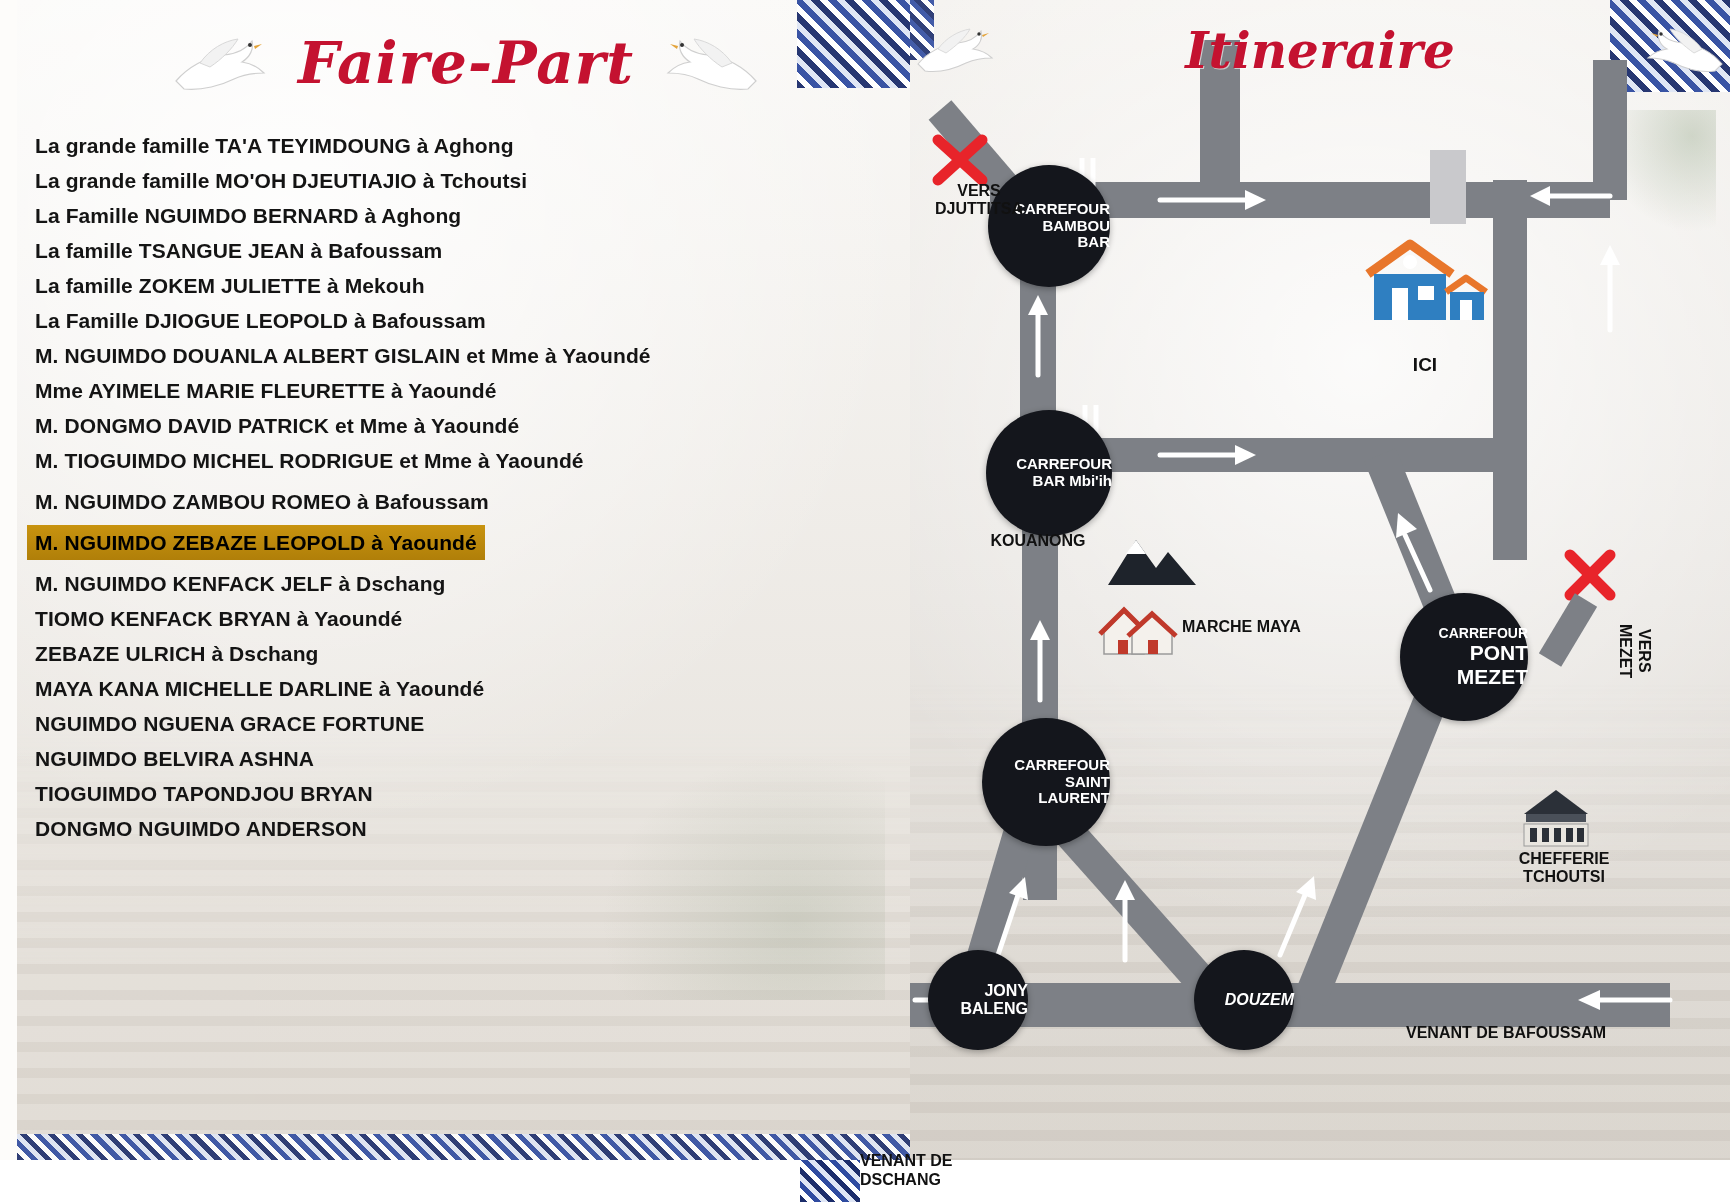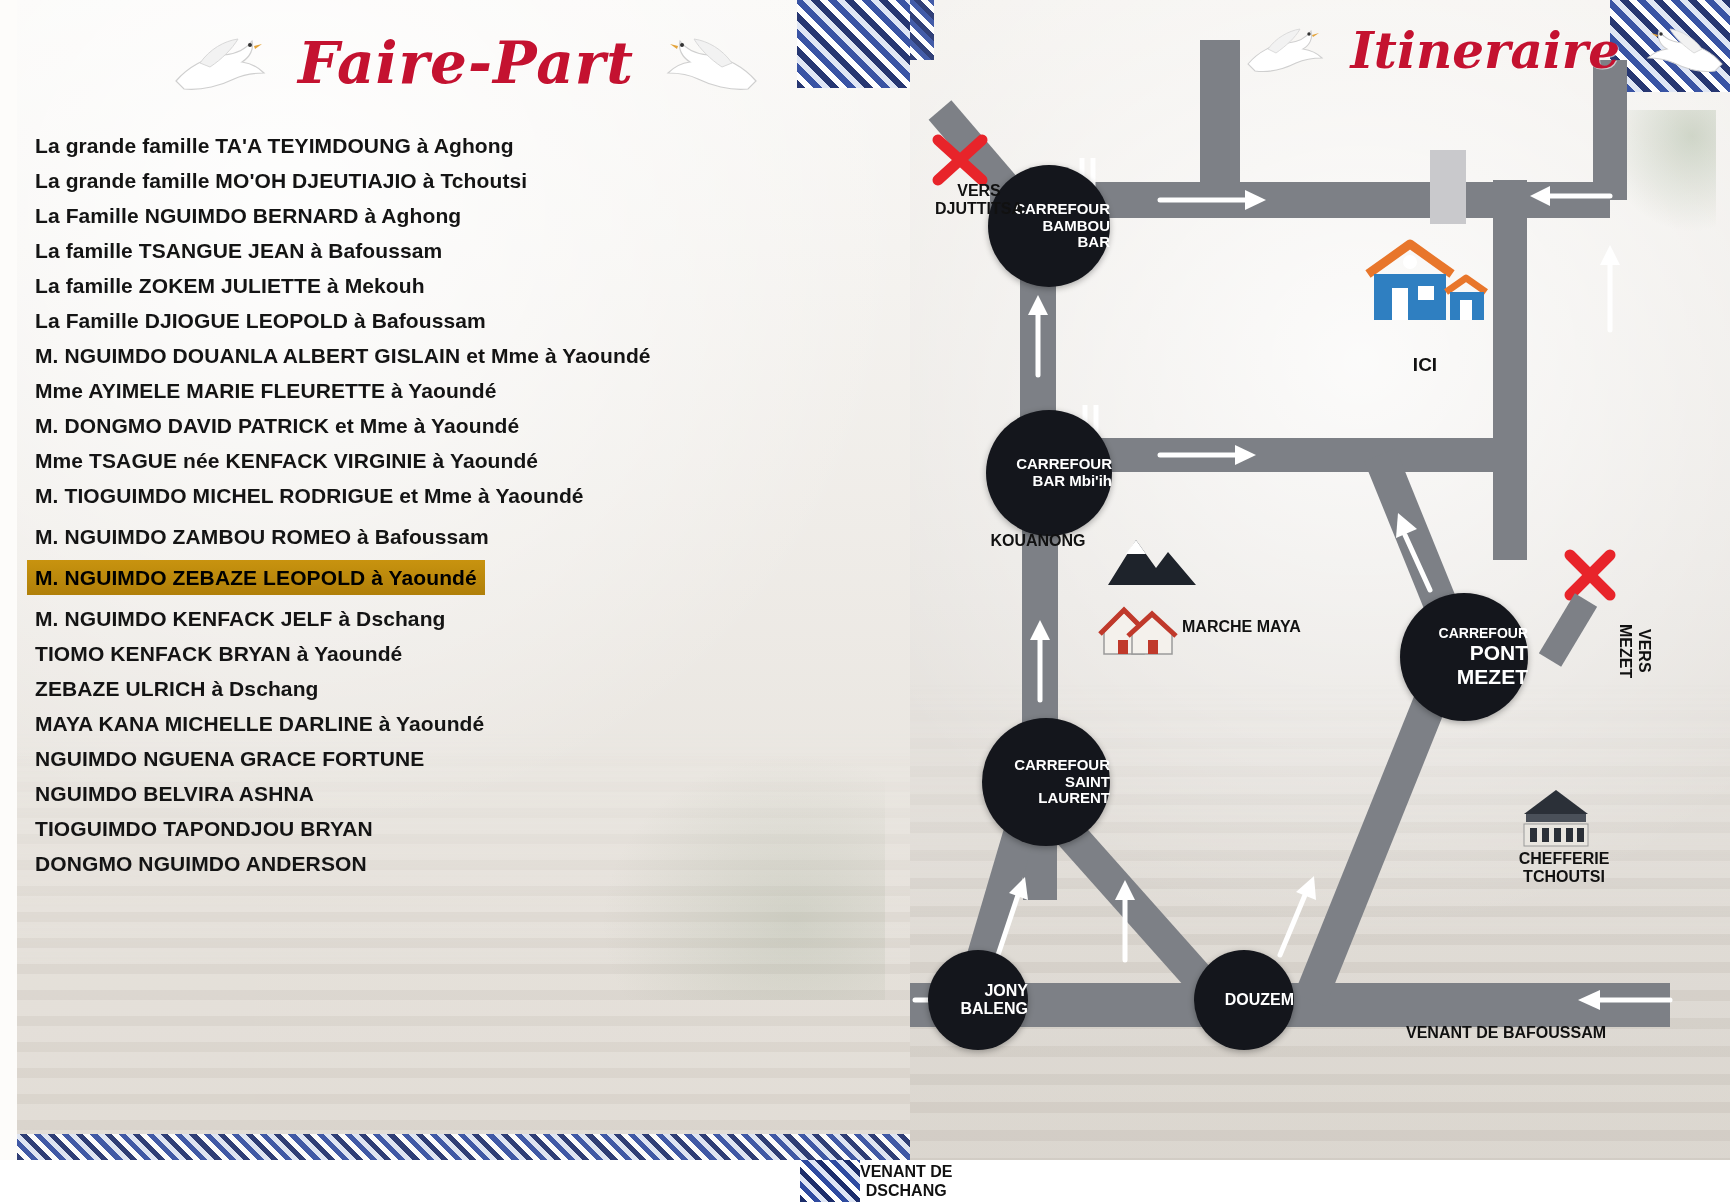--- a/index.html
+++ b/index.html
@@ -195,21 +195,21 @@
   }
 
   .itin-title-row {
     position: absolute;
     left: 0;
     top: 0px;
     width: 820px;
     height: 100px;
     display: flex;
     align-items: center;
-    justify-content: flex-end;
+    justify-content: space-between;
     gap: 24px;
     z-index: 6;
   }
   .itin-title {
     font-family: "DejaVu Serif", serif;
     font-style: italic;
     font-weight: bold;
     font-size: 50px;
     color: #c41230;
     white-space: nowrap;
@@ -290,29 +290,28 @@
     bottom: 0;
     width: 60px;
     height: 42px;
     background:
       repeating-linear-gradient(45deg, #1c2d6b 0px, #1c2d6b 5px, #ffffff 5px, #ffffff 10px, #2f4ba0 10px, #2f4ba0 15px, #dfe6f5 15px, #dfe6f5 20px);
     z-index: 9;
   }
   .venant-dschang {
     position: absolute;
     left: 860px;
-    bottom: 2px;
+    bottom: 13px;
     z-index: 10;
     font-family: "Liberation Sans", sans-serif;
     font-weight: bold;
     font-size: 16px;
     color: #111111;
     line-height: 1.2;
     white-space: pre-line;
-    text-align: center;
   }
 </style>
 </head>
 <body>
 
 <div class="page">
 
   <div class="left-panel">
     <div class="bg-wash"></div>
     <div class="stairs"></div>
@@ -343,21 +342,20 @@
     <div class="names-list">
       <div class="name-line">La grande famille TA'A TEYIMDOUNG à Aghong</div>
       <div class="name-line">La grande famille MO'OH DJEUTIAJIO à Tchoutsi</div>
       <div class="name-line">La Famille NGUIMDO BERNARD à Aghong</div>
       <div class="name-line">La famille TSANGUE JEAN à Bafoussam</div>
       <div class="name-line">La famille ZOKEM JULIETTE à Mekouh</div>
       <div class="name-line">La Famille DJIOGUE LEOPOLD à Bafoussam</div>
       <div class="name-line">M. NGUIMDO DOUANLA ALBERT  GISLAIN et Mme à Yaoundé</div>
       <div class="name-line">Mme AYIMELE MARIE FLEURETTE à Yaoundé</div>
       <div class="name-line">M. DONGMO DAVID PATRICK et Mme à Yaoundé</div>
-      <div class="name-line">Mme TSAGUE née KENFACK VIRGINIE à Yaoundé</div>
       <div class="name-line">M. TIOGUIMDO MICHEL RODRIGUE et Mme à Yaoundé</div>
       <div class="name-line gap-top">M. NGUIMDO ZAMBOU ROMEO à Bafoussam</div>
       <div class="name-line highlight gap-top">M. NGUIMDO ZEBAZE LEOPOLD à Yaoundé</div>
       <div class="name-line gap-top">M. NGUIMDO KENFACK JELF à Dschang</div>
       <div class="name-line">TIOMO KENFACK BRYAN à Yaoundé</div>
       <div class="name-line">ZEBAZE ULRICH à Dschang</div>
       <div class="name-line">MAYA KANA MICHELLE DARLINE à Yaoundé</div>
       <div class="name-line">NGUIMDO NGUENA GRACE FORTUNE</div>
       <div class="name-line">NGUIMDO BELVIRA ASHNA</div>
       <div class="name-line">TIOGUIMDO TAPONDJOU BRYAN</div>
@@ -551,21 +549,21 @@
       <span style="font-size:14px;">CARREFOUR</span>
       <span style="font-size:21px;">PONT</span>
       <span style="font-size:21px;">MEZET</span>
     </div>
 
     <div class="node" style="left: 18px; top: 950px; width: 100px; height: 100px; font-size: 16px;">
       <span>JONY</span>
       <span>BALENG</span>
     </div>
 
-    <div class="node" style="left: 284px; top: 950px; width: 100px; height: 100px; font-size: 16px;">
+    <div class="node" style="left: 284px; top: 950px; width: 100px; height: 100px; font-size: 16px; font-style: italic;">
       <span>DOUZEM</span>
     </div>
 
     <div class="map-label" style="left: 14px; top: 182px; width: 110px;">VERS
 DJUTTITSA</div>
 
     <div class="map-label" style="left: 58px; top: 532px; width: 140px;">KOUANONG</div>
 
     <div class="map-label" style="left: 272px; top: 618px; width: 190px; text-align: left;">MARCHE MAYA</div>
 

